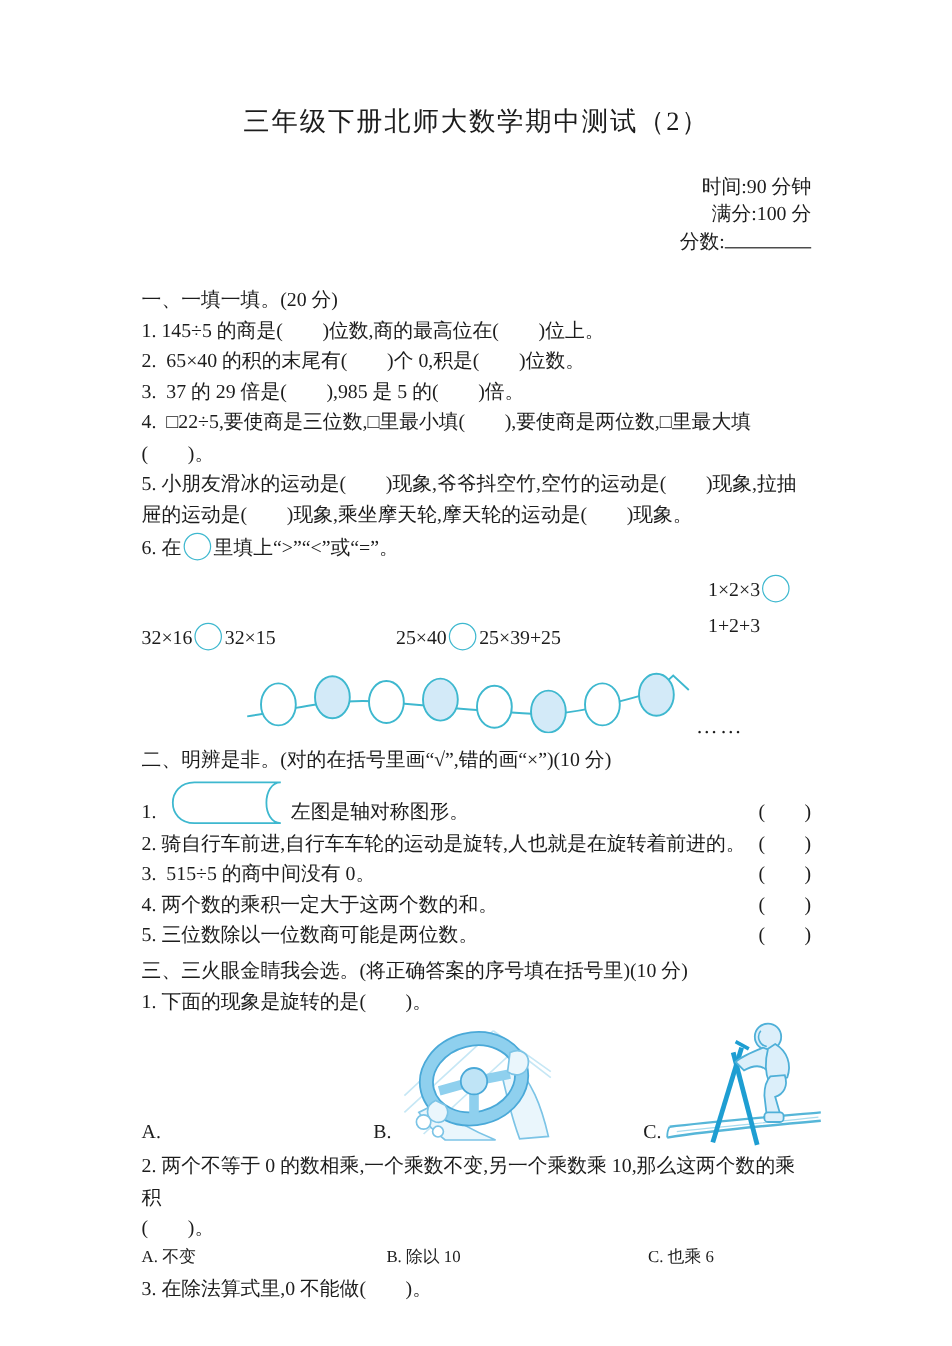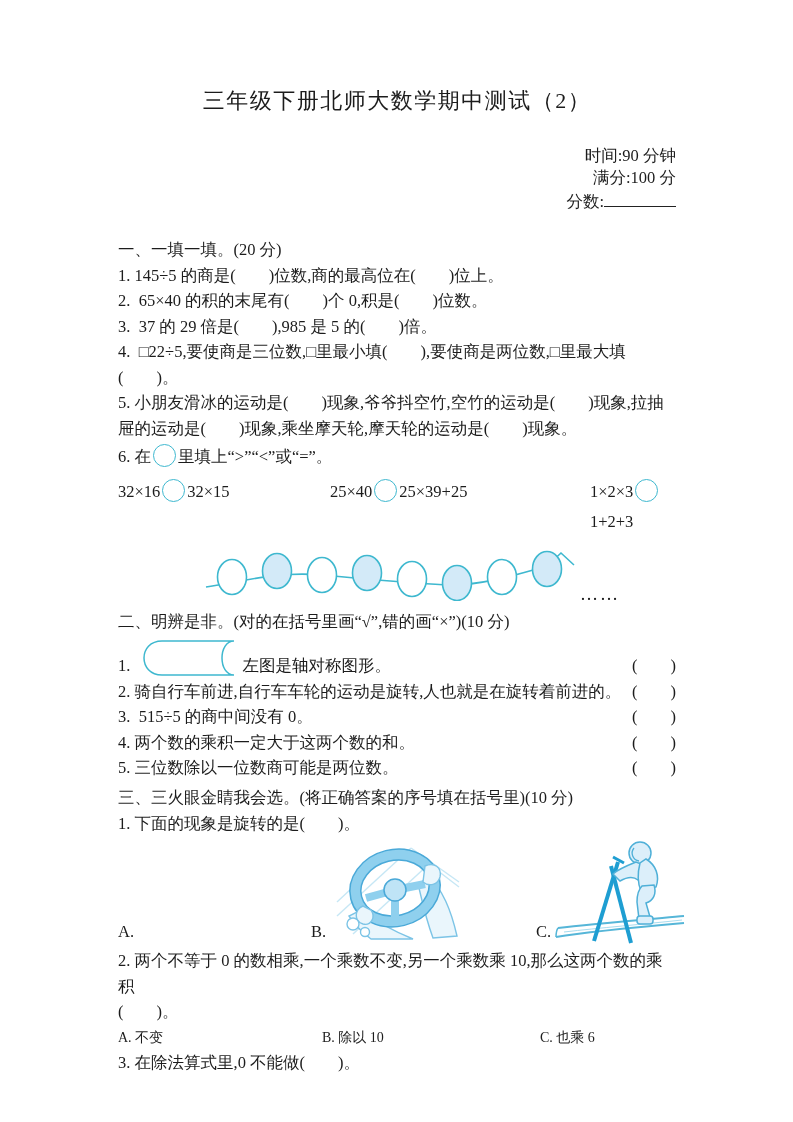--- a/index.html
+++ b/index.html
@@ -17,22 +17,22 @@
   .sec-head { font-size:16.5px; line-height:26px; margin-top:4px; white-space:pre-wrap; }
   .tf-row { display:flex; justify-content:space-between; }
   .tf-row .txt { white-space:pre-wrap; }
   .tf-row .paren { white-space:pre-wrap; }
   .cmp-circle, .q6-circle {
     display:inline-block; width:21px; height:21px; border:1.6px solid #3eb8cf;
     border-radius:50%; vertical-align:-5px; margin:0 2px; background:#fff;
   }
   .q6-line { margin-top:3px; }
   .cmp-row { display:flex; font-size:16.5px; line-height:30px; margin-top:7px; white-space:pre-wrap; }
-  .cmp-cell-1 { width:212px; }
-  .cmp-cell-2 { width:228px; }
+  .cmp-cell-1 { width:212px;margin-top:40px; }
+  .cmp-cell-2 { width:228px;margin-top:40px; }
   .cmp-cell-3 { flex:1;margin-left:32px; }
   .beads-wrap { margin-top:2px; margin-left:86px; white-space:nowrap; }
   .beads-ellipsis { font-size:18px; letter-spacing:2px; vertical-align:bottom; margin-left:4px; }
   .shape-row { display:flex; align-items:flex-end; margin-top:2px; }
   .shape-row .txt { white-space:pre-wrap; }
   .shape-row .spacer { flex:1; }
   .figures { position:relative; height:112px; }
   .fig-label { position:absolute; font-size:16.5px; }
   .fig-label.a { left:0; bottom:6px; }
   .fig-label.b { left:193px; bottom:6px; }

